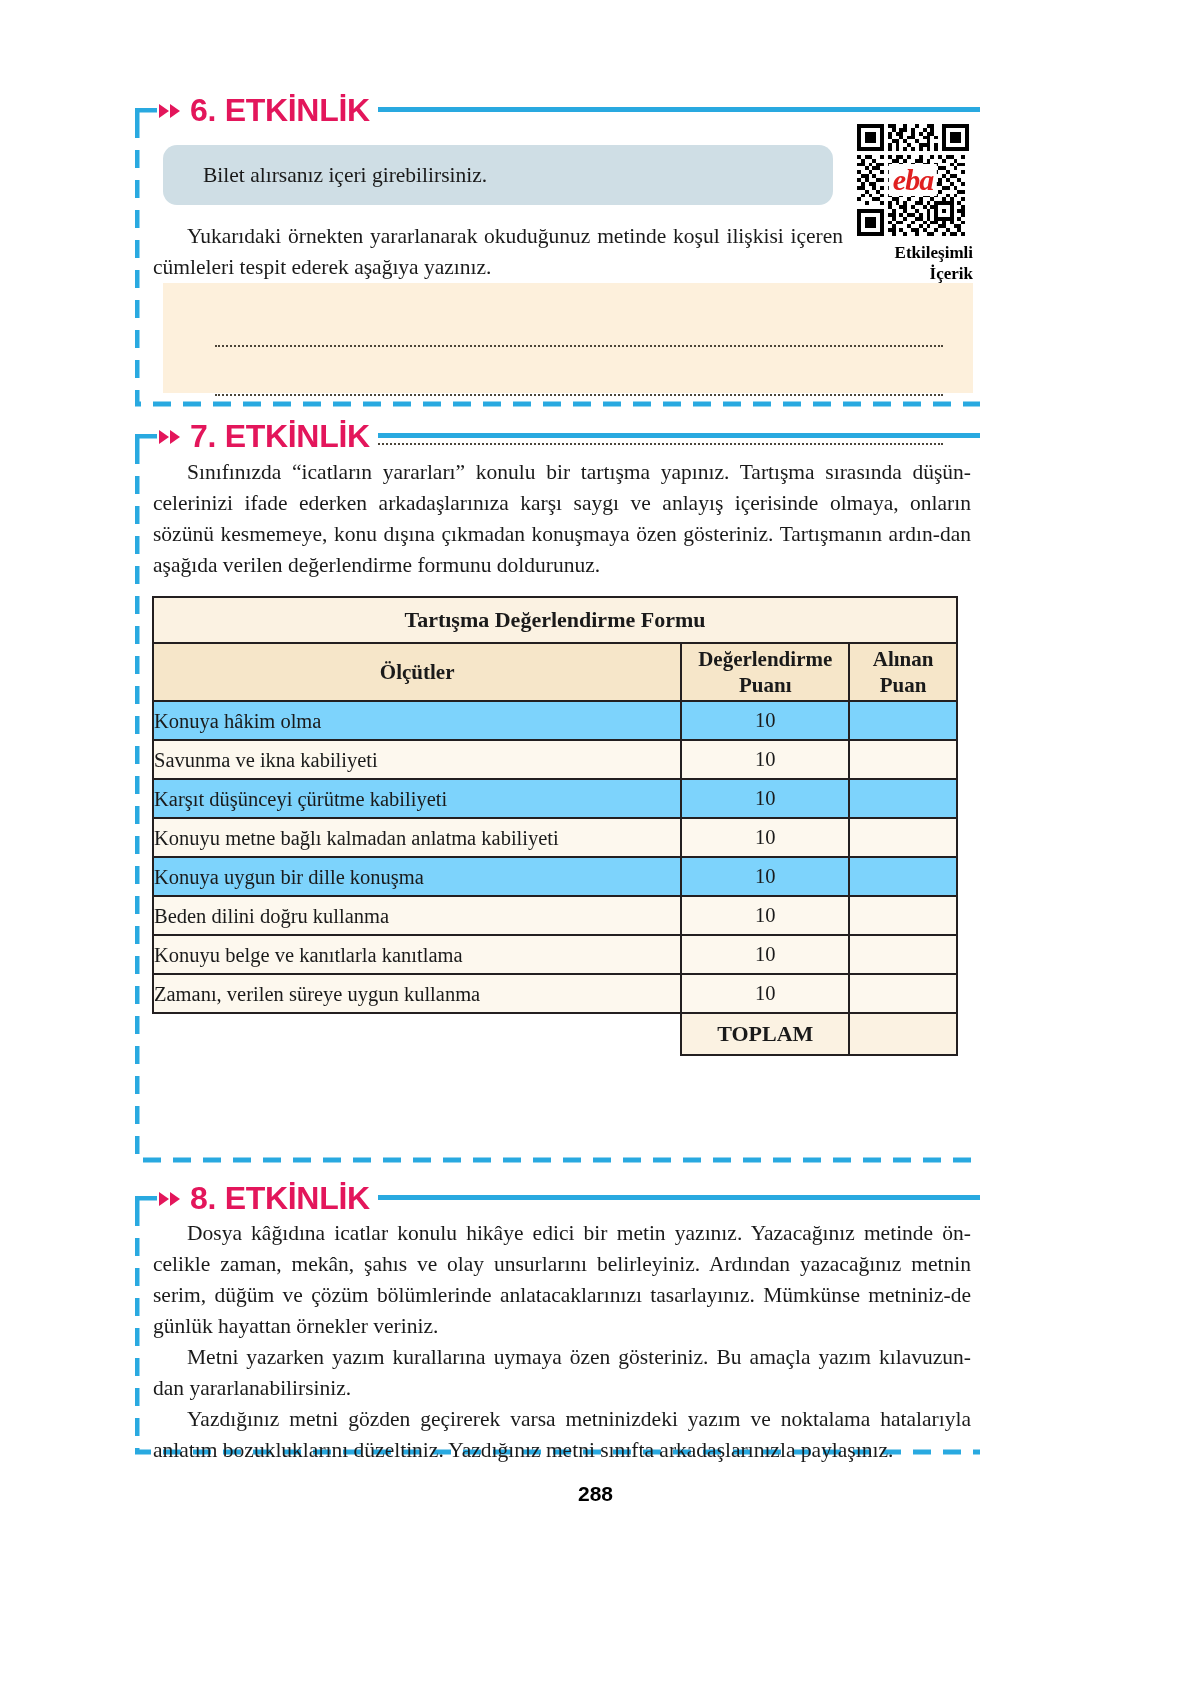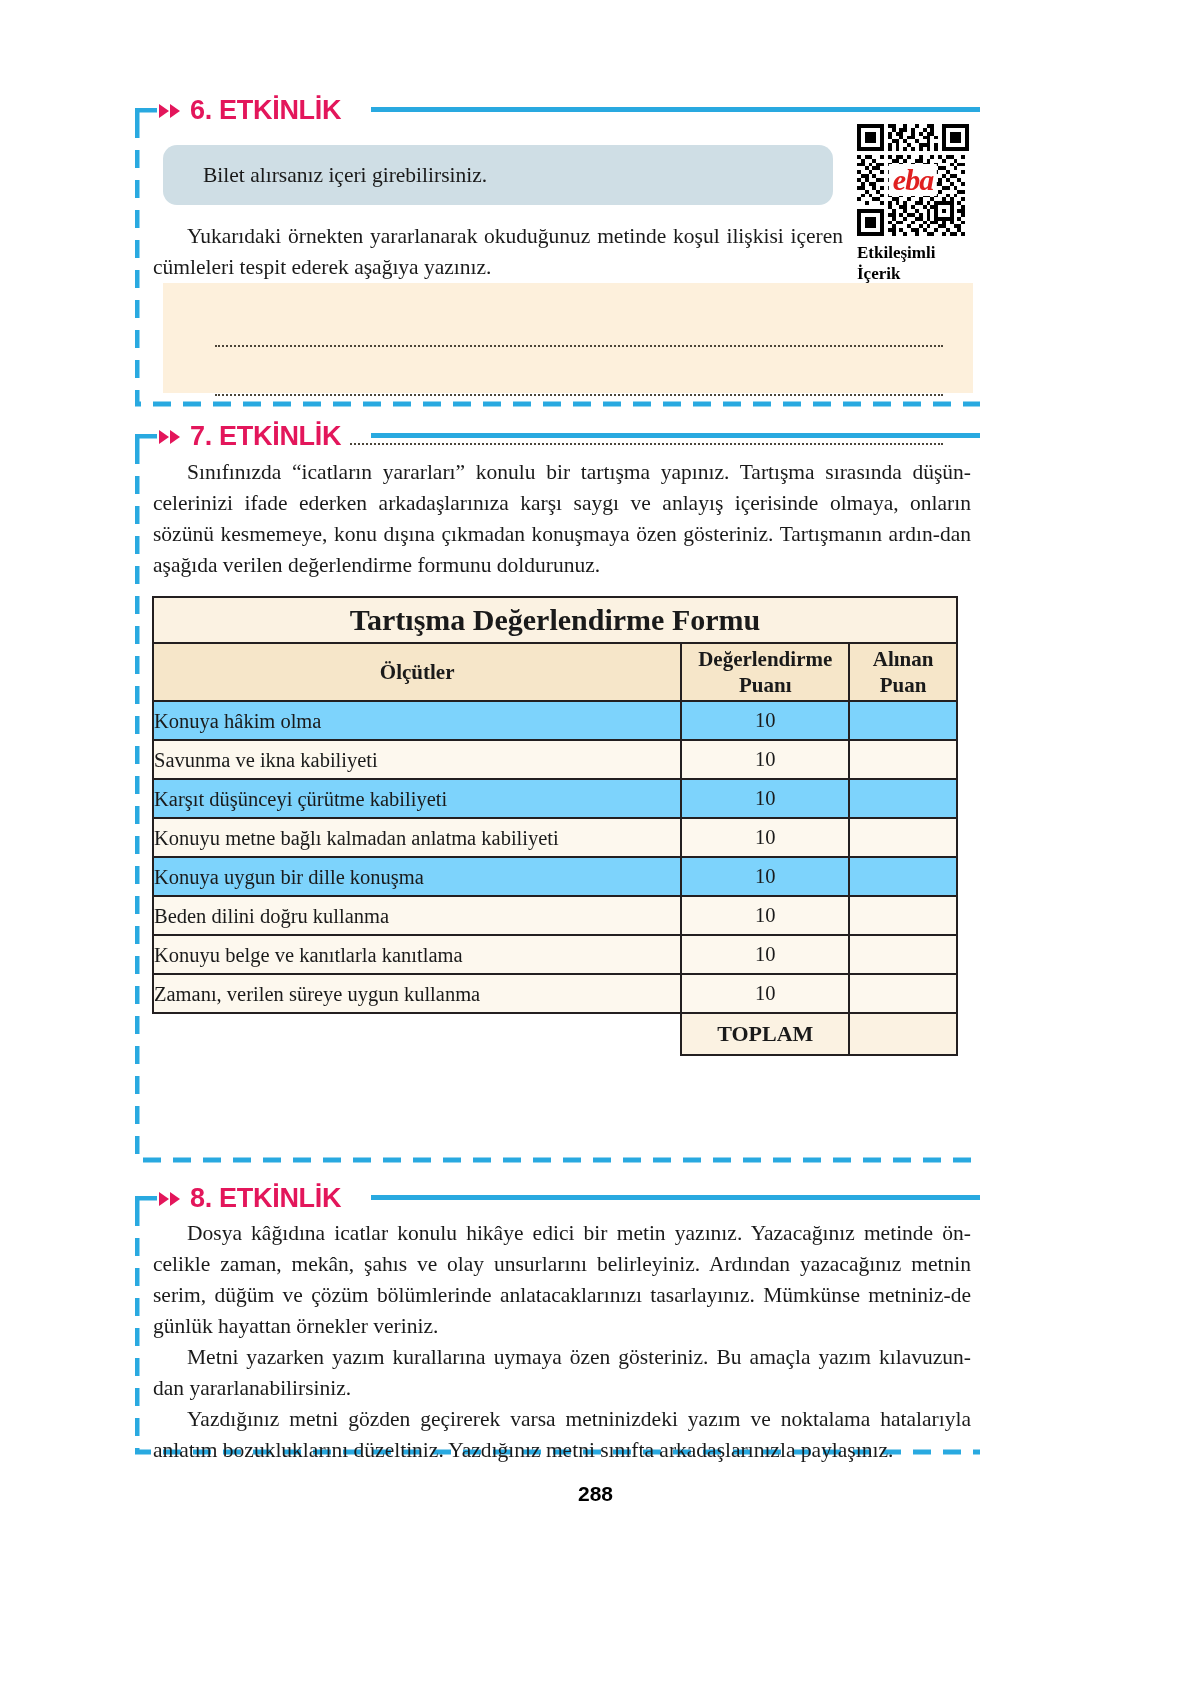--- a/index.html
+++ b/index.html
@@ -64,21 +64,21 @@
     border-bottom: 7px solid transparent;
     border-left: 10px solid #e3165b;
     top: 4px;
   }
   .act-arrows .tri.a { left: 2px; }
   .act-arrows .tri.b { left: 13px; }
 
   .act-title {
     font-family: "Liberation Sans", sans-serif;
     font-weight: bold;
-    font-size: 27px;
+    font-size: 32px;
     letter-spacing: -0.3px;
     color: #e3165b;
   }
   .act-rule {
     position: absolute;
     height: 5px;
     background: #29a9e0;
     z-index: 2;
   }
 
@@ -113,21 +113,21 @@
   }
   .dotline {
     border-bottom: 2.5px dotted #4a4439;
     height: 42px;
     margin-bottom: 5px;
   }
 
   
   .qr-wrap {
     position: absolute;
-    text-align: left;
+    text-align: right;
   }
   .qr-canvas {
     position: relative;
     width: 112px;
     height: 112px;
     background: #ffffff;
   }
   .qr-canvas svg { display: block; }
   .eba-logo {
     position: absolute;
@@ -161,21 +161,21 @@
   }
   .form-table td {
     border: 2px solid #231f20;
     padding: 0;
     vertical-align: middle;
   }
   .t-title {
     background: #fbf2e2;
     text-align: center;
     font-weight: bold;
-    font-size: 30px;
+    font-size: 22px;
     height: 44px;
   }
   .t-head {
     background: #f6e6c9;
     text-align: center;
     font-weight: bold;
     font-size: 21px;
     line-height: 26px;
     height: 56px;
   }

